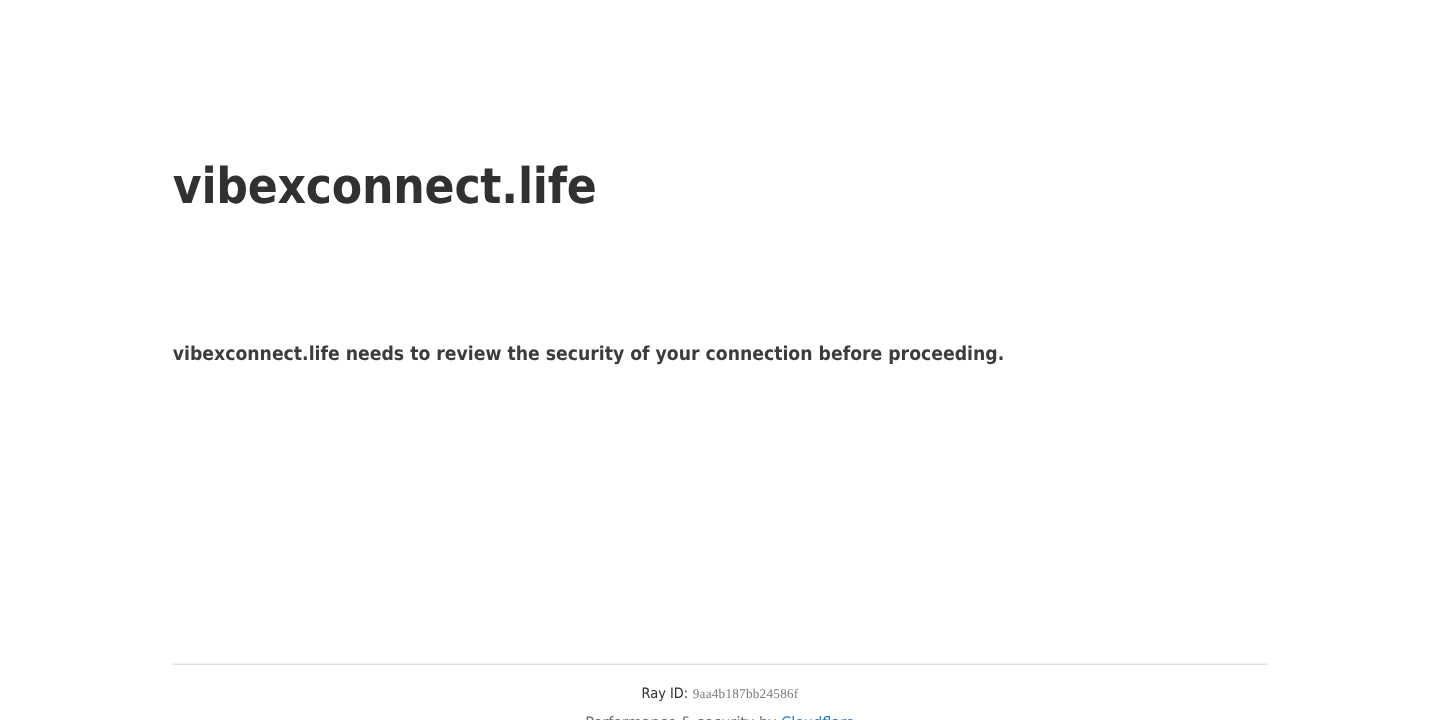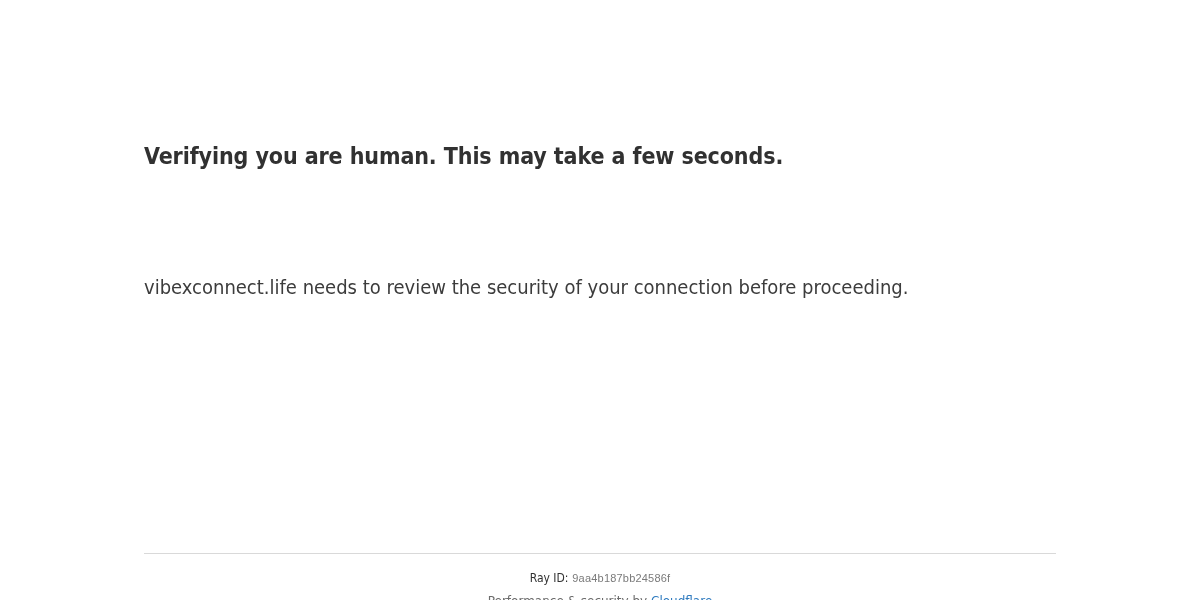--- a/index.html
+++ b/index.html
@@ -61,23 +61,23 @@
   
   .challenge-widget-area {
     height: 94px;
   }
 
   
   .challenge-body {
     margin: 0;
     padding-top: 4px;
     width: 800px;
-    font-size: 20px;
+    font-size: 16px;
     line-height: 36px;
-    font-weight: 400;
+    font-weight: 700;
     font-stretch: condensed;
     color: #3c3c3c;
   }
 
   
   .footer {
     position: absolute;
     left: 144px;
     top: 553px;
     width: 912px;
@@ -103,21 +103,21 @@
     white-space: nowrap;
   }
 
   .ray-id-label {
     font-weight: 400;
     font-stretch: condensed;
     color: #313131;
   }
 
   .ray-id-value {
-    font-family: Liberation Sans, sans-serif;
+    font-family: Liberation Serif, serif;
     font-size: 11px;
     color: #7a7a7a;
     letter-spacing: 0.2px;
   }
 
   .footer-credit {
     padding-top: 8px;
     font-size: 12px;
     line-height: 15px;
     color: #6b6b6b;
@@ -130,21 +130,21 @@
   }
 </style>
 </head>
 <body>
 
 <div class="page">
 
   <div class="content-wrap">
 
     <div class="challenge-header">
-      <h2 class="challenge-subtitle">Verifying you are human. This may take a few seconds.</h2>
+      <h1 class="host-title">vibexconnect.life</h1>
     </div>
 
     <div class="challenge-widget-area"></div>
 
     <p class="challenge-body">vibexconnect.life needs to review the security of your connection before proceeding.</p>
 
   </div>
 
   <div class="footer">
     <hr class="footer-divider">

